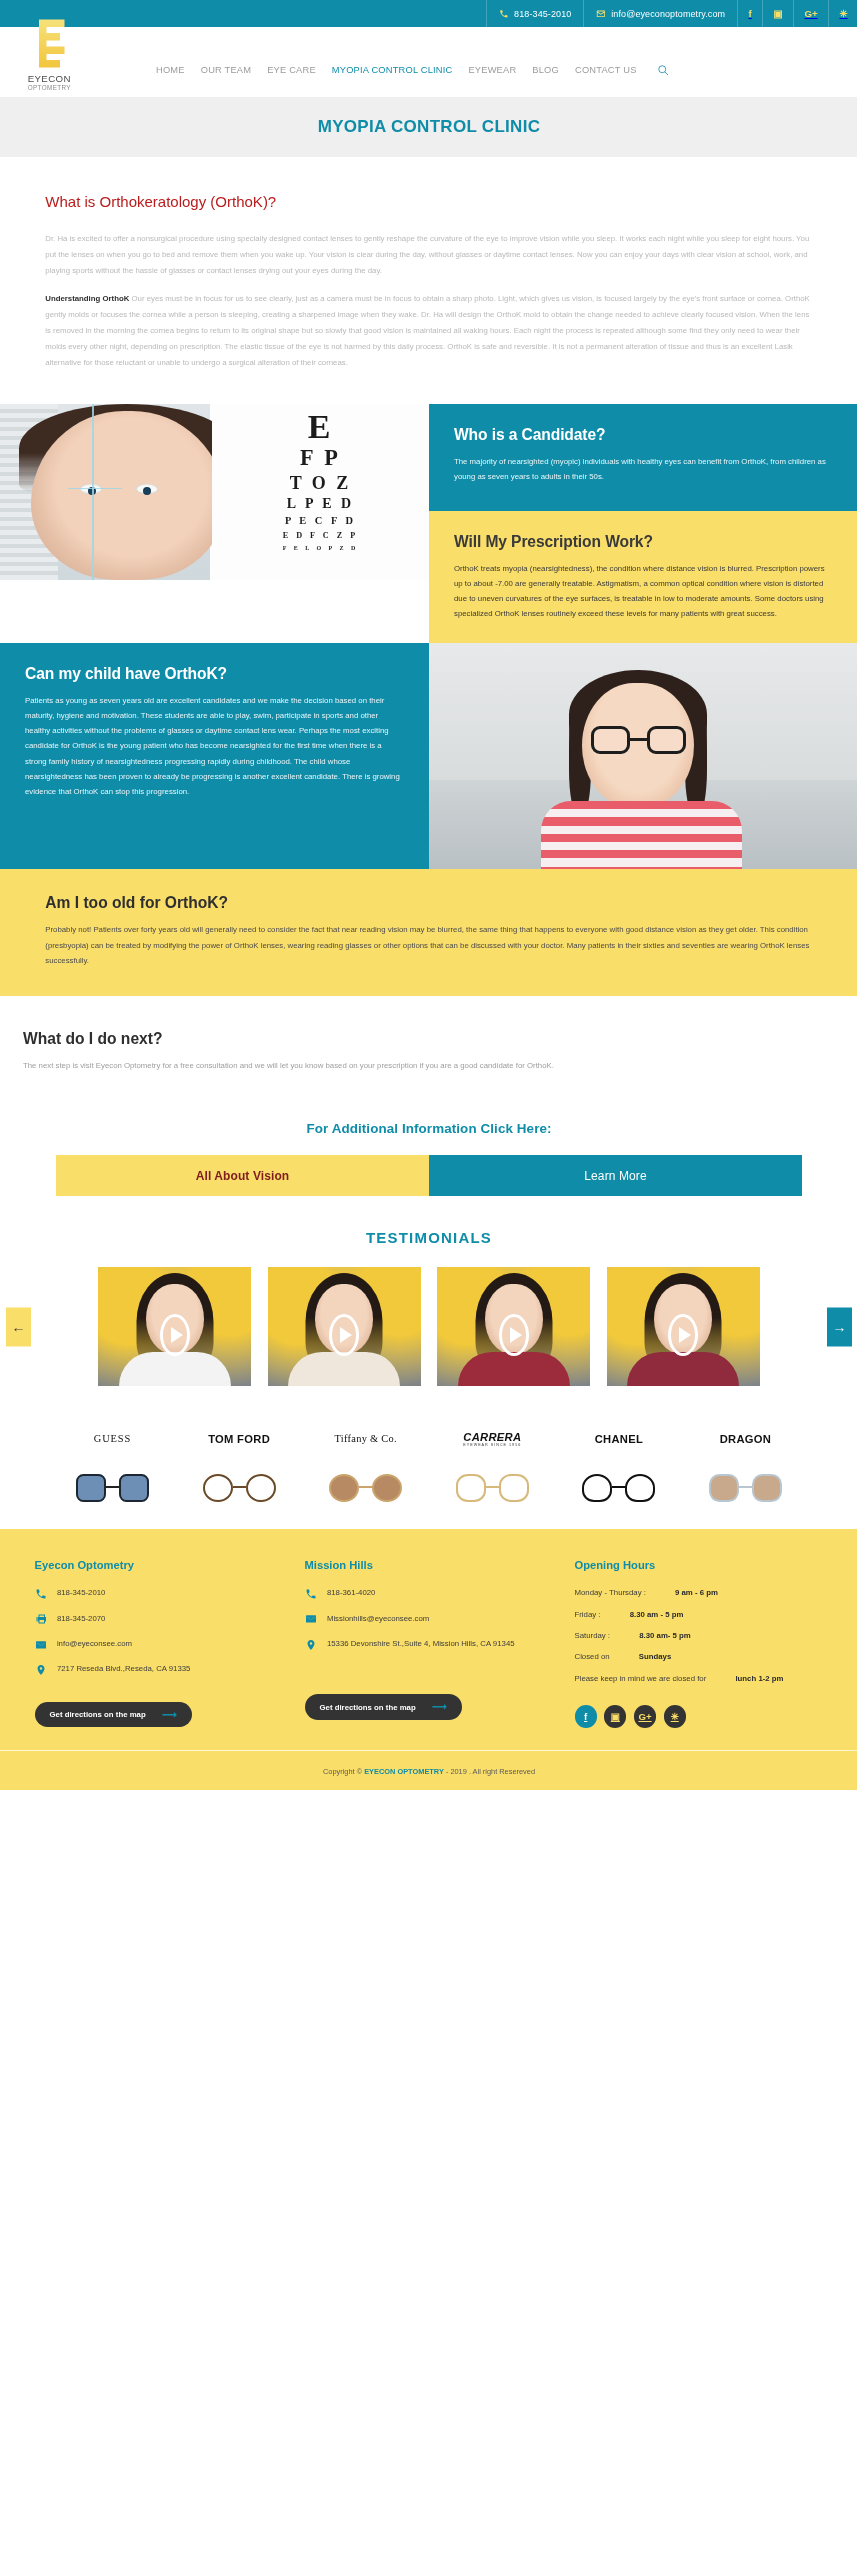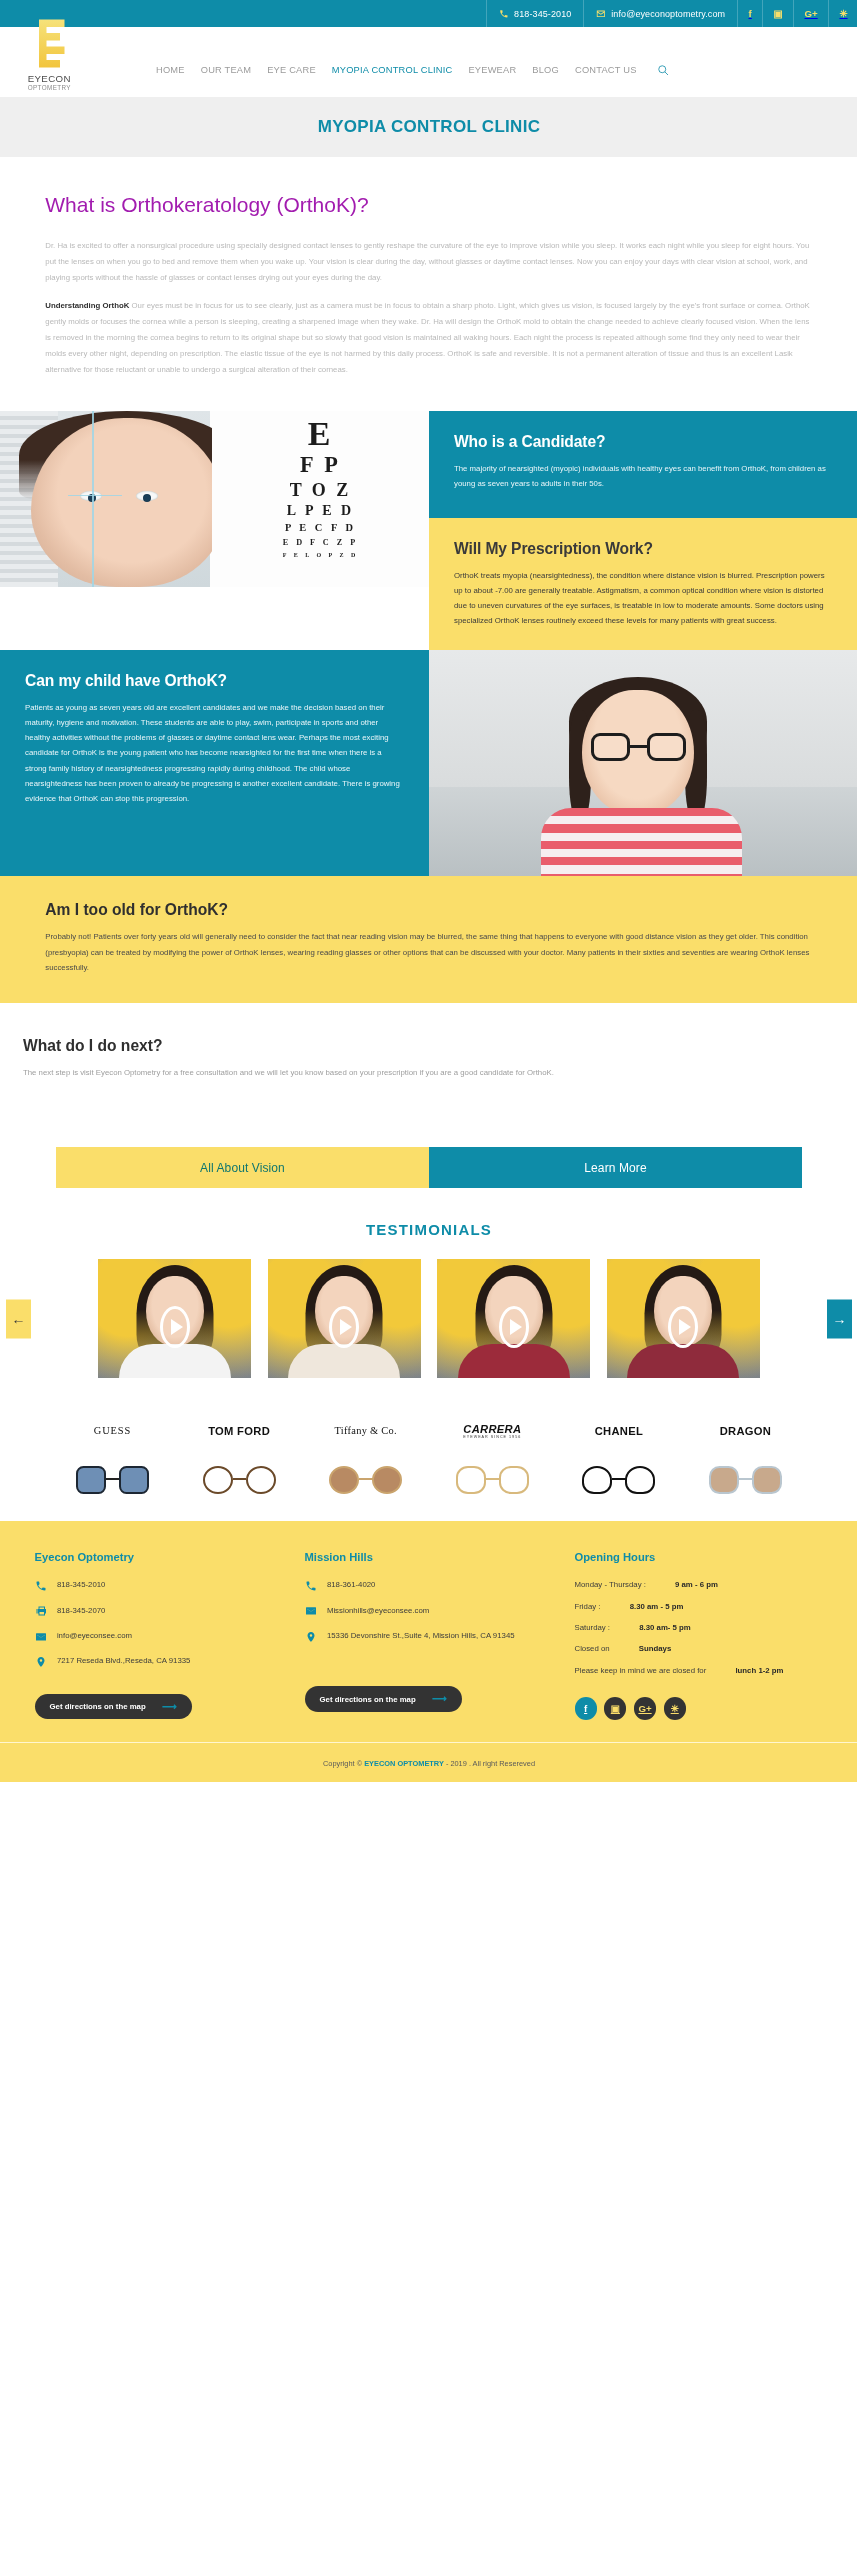--- a/index.html
+++ b/index.html
@@ -88,23 +88,23 @@
     color: #0e8ca8;
     font-size: 17px;
     font-weight: bold;
     letter-spacing: 0.3px;
   }
 
   
   .wrap { width: 812px; margin: 0 auto; padding: 0 22.3px; }
   .intro { padding-top: 36px; padding-bottom: 21px; }
   .intro h2 {
-    font-size: 21px;
+    font-size: 15px;
     font-weight: normal;
-    color: #a21caf;
+    color: #b91c1c;
     margin-bottom: 21px;
   }
   .intro p {
     font-size: 7.8px;
     line-height: 2.05;
     color: #b9b9b9;
     margin-bottom: 12px;
   }
   .intro p b { color: #2f2f2f; font-weight: bold; }
 
@@ -235,21 +235,21 @@
 
   
   .addinfo { padding: 25px 0 0 0; text-align:center; }
   .addinfo h3 { color:#0e8ca8; font-size: 13.4px; font-weight:bold; letter-spacing:0.1px; }
   .linkbtns { display:flex; width: 746px; margin: 19.4px auto 0 auto; }
   .linkbtn {
     flex: 1; height: 41px; display:flex; align-items:center; justify-content:center;
     font-size: 12px; letter-spacing: 0.1px; cursor:pointer;
   }
   .linkbtn.teal { background:#0e8ca8; color:#fff; }
-  .linkbtn.yellow { background:#fade6a; color:#0f766e; }
+  .linkbtn.yellow { background:#fade6a; color:#7f1d1d;font-weight:bold; }
 
   
   .testimonials { padding: 33px 0 19.4px 0; text-align:center; }
   .testimonials h3 { color:#0e8ca8; font-size:15px; font-weight:bold; letter-spacing:1.2px; }
   .carousel { position:relative; margin-top: 21px; height: 119px; }
   .slides { display:flex; gap: 16.4px; justify-content:center; }
   .slide {
     width: 153px; height: 119px; position:relative; overflow:hidden;
     background: linear-gradient(180deg,#8e9396 0 100%);
   }
@@ -477,20 +477,21 @@
     <p>Probably not! Patients over forty years old will generally need to consider the fact that near reading vision may be blurred, the same thing that happens to everyone with good distance vision as they get older. This condition (presbyopia) can be treated by modifying the power of OrthoK lenses, wearing reading glasses or other options that can be discussed with your doctor. Many patients in their sixties and seventies are wearing OrthoK lenses successfully.</p>
   </div>
 </div>
 
 <div class="wrap whatnext">
   <h3>What do I do next?</h3>
   <p>The next step is visit Eyecon Optometry for a free consultation and we will let you know based on your prescription if you are a good candidate for OrthoK.</p>
 </div>
 
 <div class="addinfo">
+  <h3>For Additional Information Click Here:</h3>
   <div class="linkbtns">
     <a class="linkbtn yellow" href="#" style="text-decoration:none;">All About Vision</a>
     <a class="linkbtn teal" href="#" style="text-decoration:none;">Learn More</a>
   </div>
 </div>
 
 <div class="testimonials">
   <h3>TESTIMONIALS</h3>
   <div class="carousel">
     <div class="arrow left">←</div>

